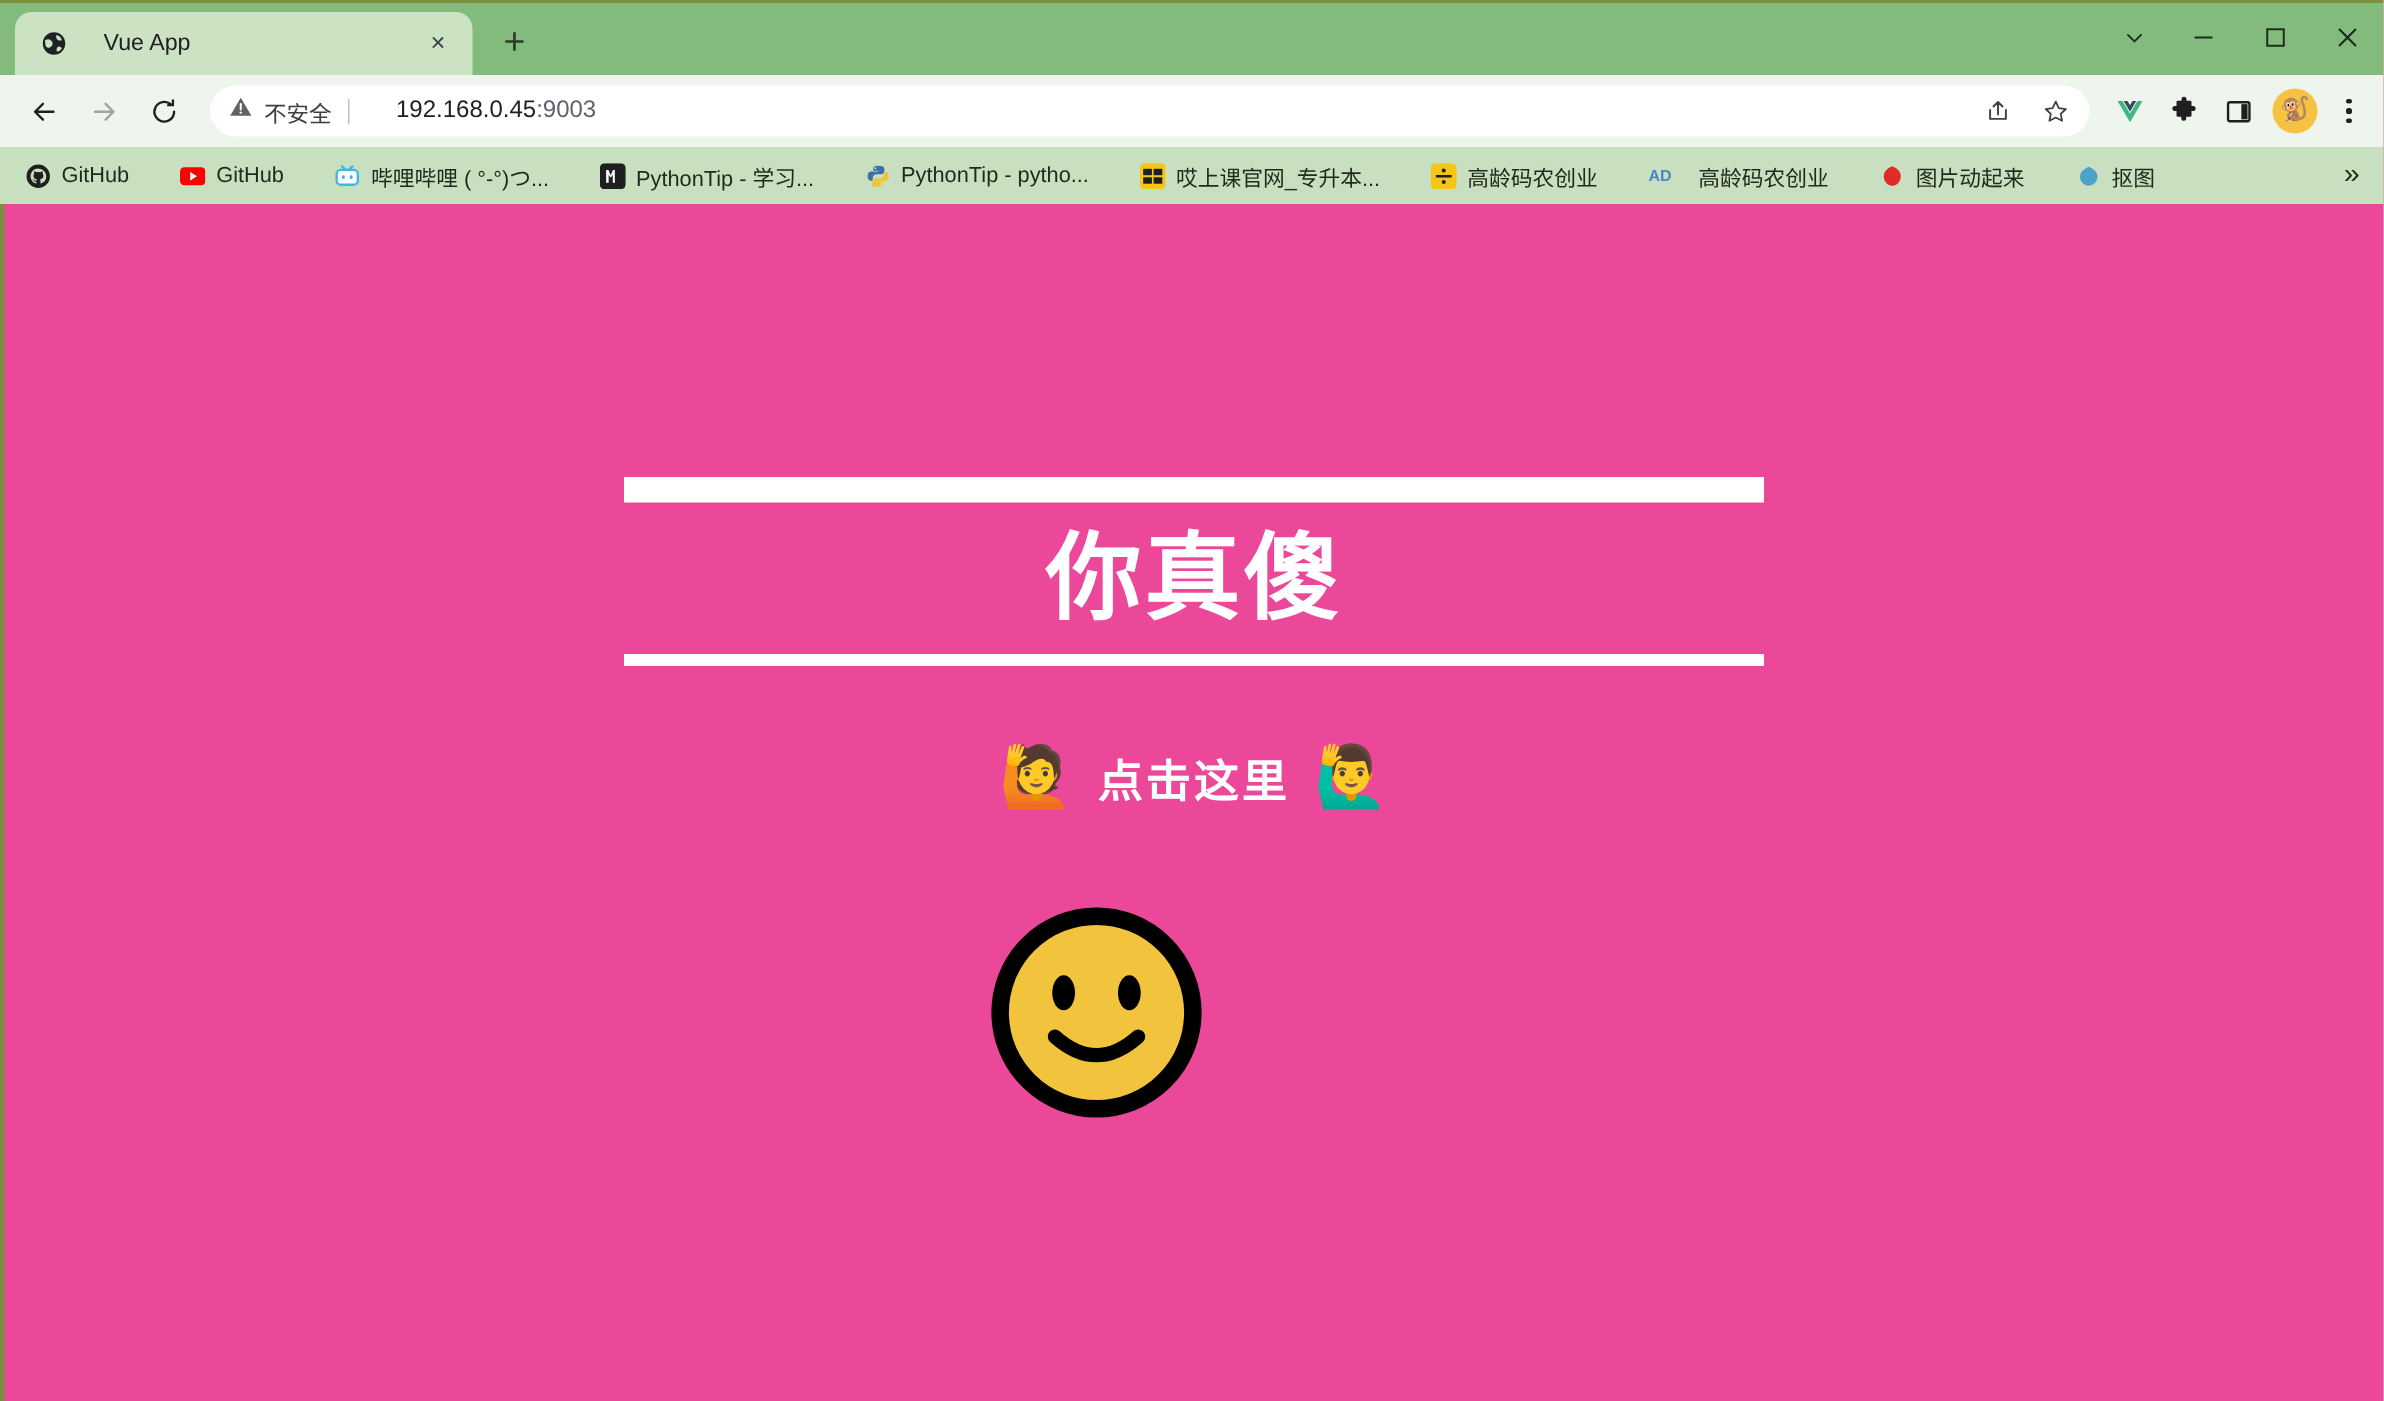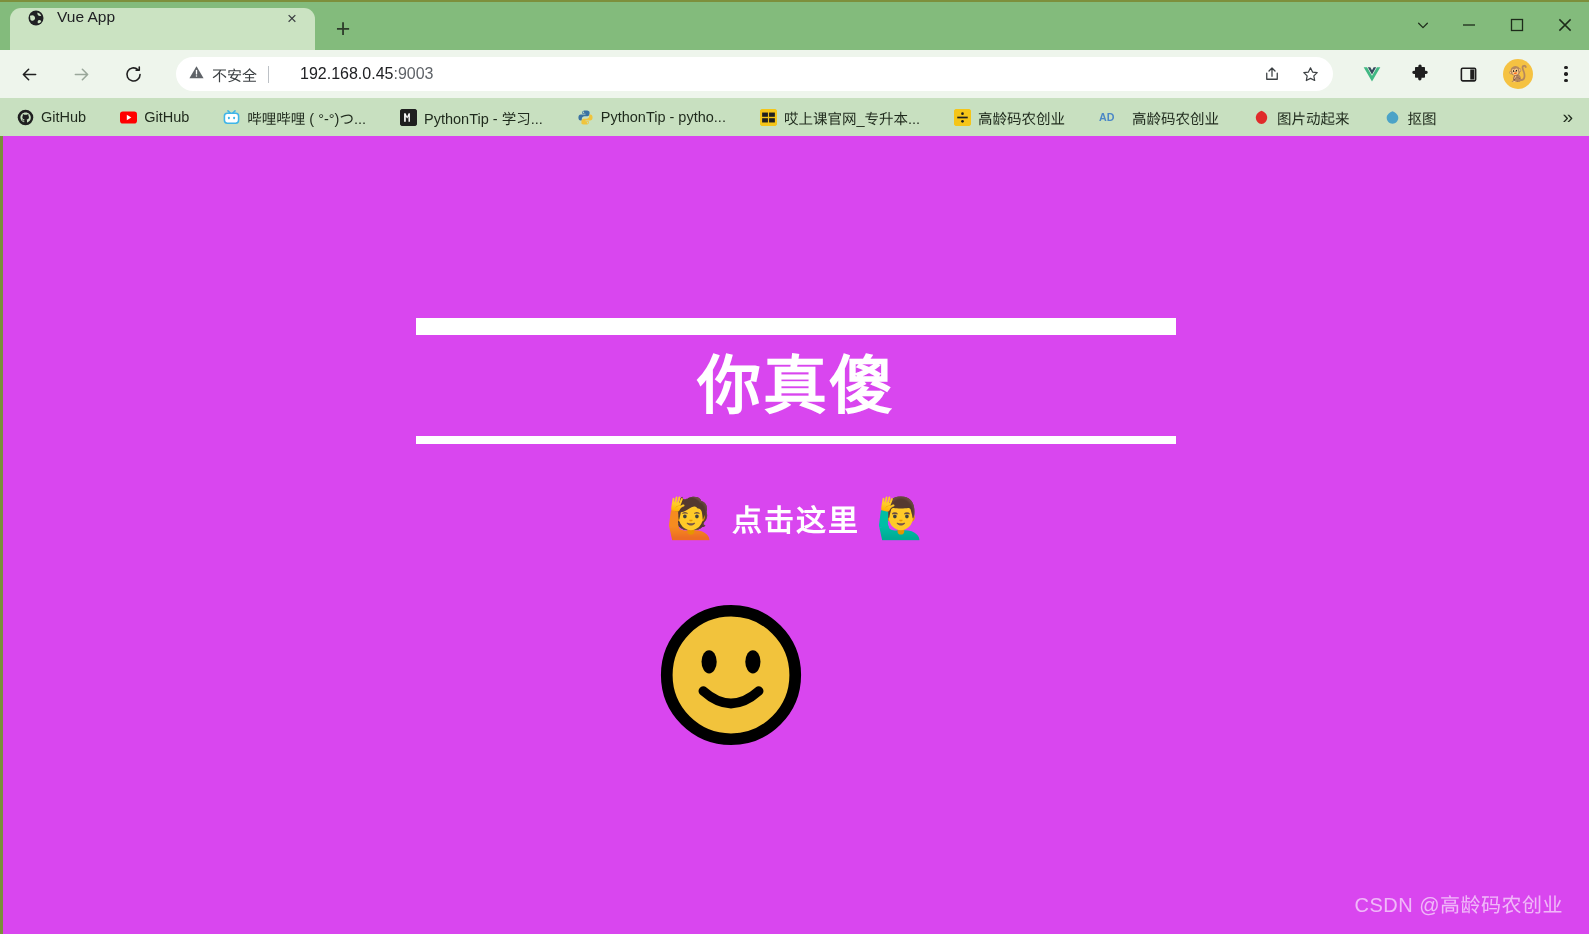--- a/index.html
+++ b/index.html
@@ -29,23 +29,23 @@
     padding-left: 10px;
     position: relative;
     border-top: 2px solid #7d8f3c;
   }
   .tab {
     width: 305px;
     height: 42px;
     background: #cbe3c2;
     border-radius: 11px 11px 0 0;
     display: flex;
-    align-items: flex-start;
+    align-items: center;
     padding: 0 12px 0 16px;
-    gap: 12px;
+    gap: 24px;
     position: relative;
   }
   .tab-favicon {
     width: 19px; height: 19px;
     flex: 0 0 19px;
     display: flex; align-items: center; justify-content: center;
   }
   .tab-title {
     flex: 1;
     font-size: 15.5px;
@@ -88,21 +88,21 @@
   }
   .win-btn.chev { width: 44px; }
 
   
   .toolbar {
     height: 48px;
     background: #eef5ec;
     display: flex;
     align-items: center;
     padding: 0 8px 0 10px;
-    gap: 14px;
+    gap: 2px;
   }
   .nav-btn {
     width: 38px; height: 38px;
     display: flex; align-items: center; justify-content: center;
     border-radius: 50%;
     cursor: pointer;
     color: #1f1f1f;
   }
   .nav-btn.disabled { color: #9aa79a; }
   .omnibox {
@@ -221,21 +221,21 @@
     color: #1f2a1c;
     padding: 0 10px;
     cursor: pointer;
     flex: 0 0 auto;
   }
 
   
   .viewport {
     flex: 1;
     position: relative;
-    background: #d946ef;
+    background: #ec4899;
     overflow: hidden;
     border-left: 3px solid #7a8f3a;
   }
   .page-content {
     position: absolute;
     inset: 0;
     display: flex;
     flex-direction: column;
     align-items: center;
   }
@@ -533,16 +533,15 @@
         <svg width="146" height="146" viewBox="0 0 100 100" aria-hidden="true">
           <circle cx="50" cy="50" r="44" fill="#f2c33c" stroke="#000000" stroke-width="8"></circle>
           <ellipse cx="35" cy="41" rx="5.2" ry="8" fill="#000000"></ellipse>
           <ellipse cx="65" cy="41" rx="5.2" ry="8" fill="#000000"></ellipse>
           <path d="M31 61 Q50 78 69 61" stroke="#000000" stroke-width="6.5" fill="none" stroke-linecap="round"></path>
         </svg>
       </div>
 
     </div>
 
-    <div class="watermark">CSDN @高龄码农创业</div>
   </div>
 
 </div>
 
 </body></html>

